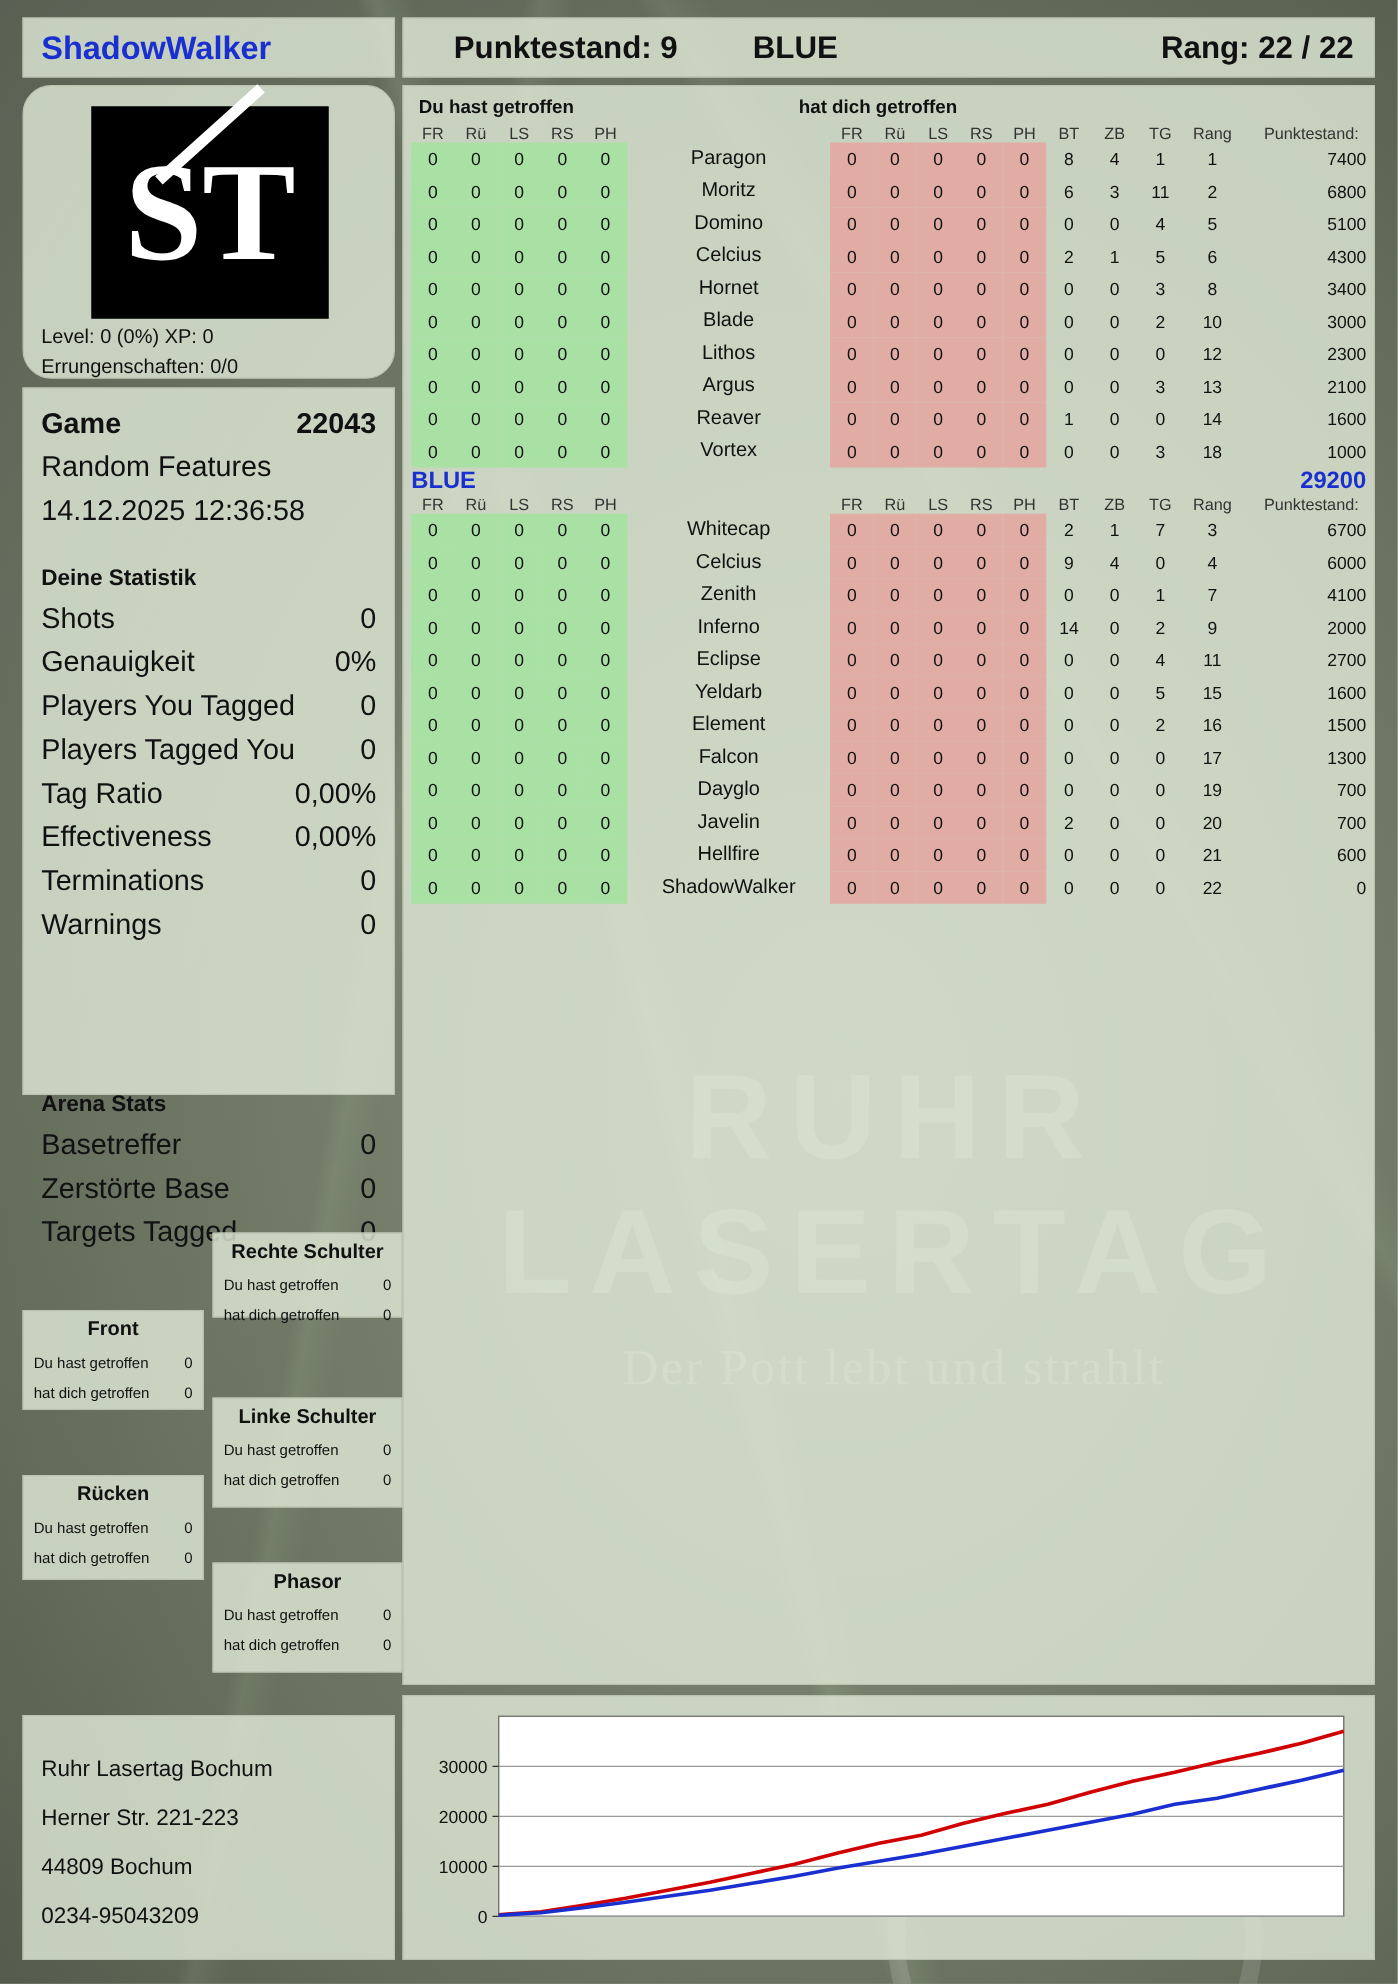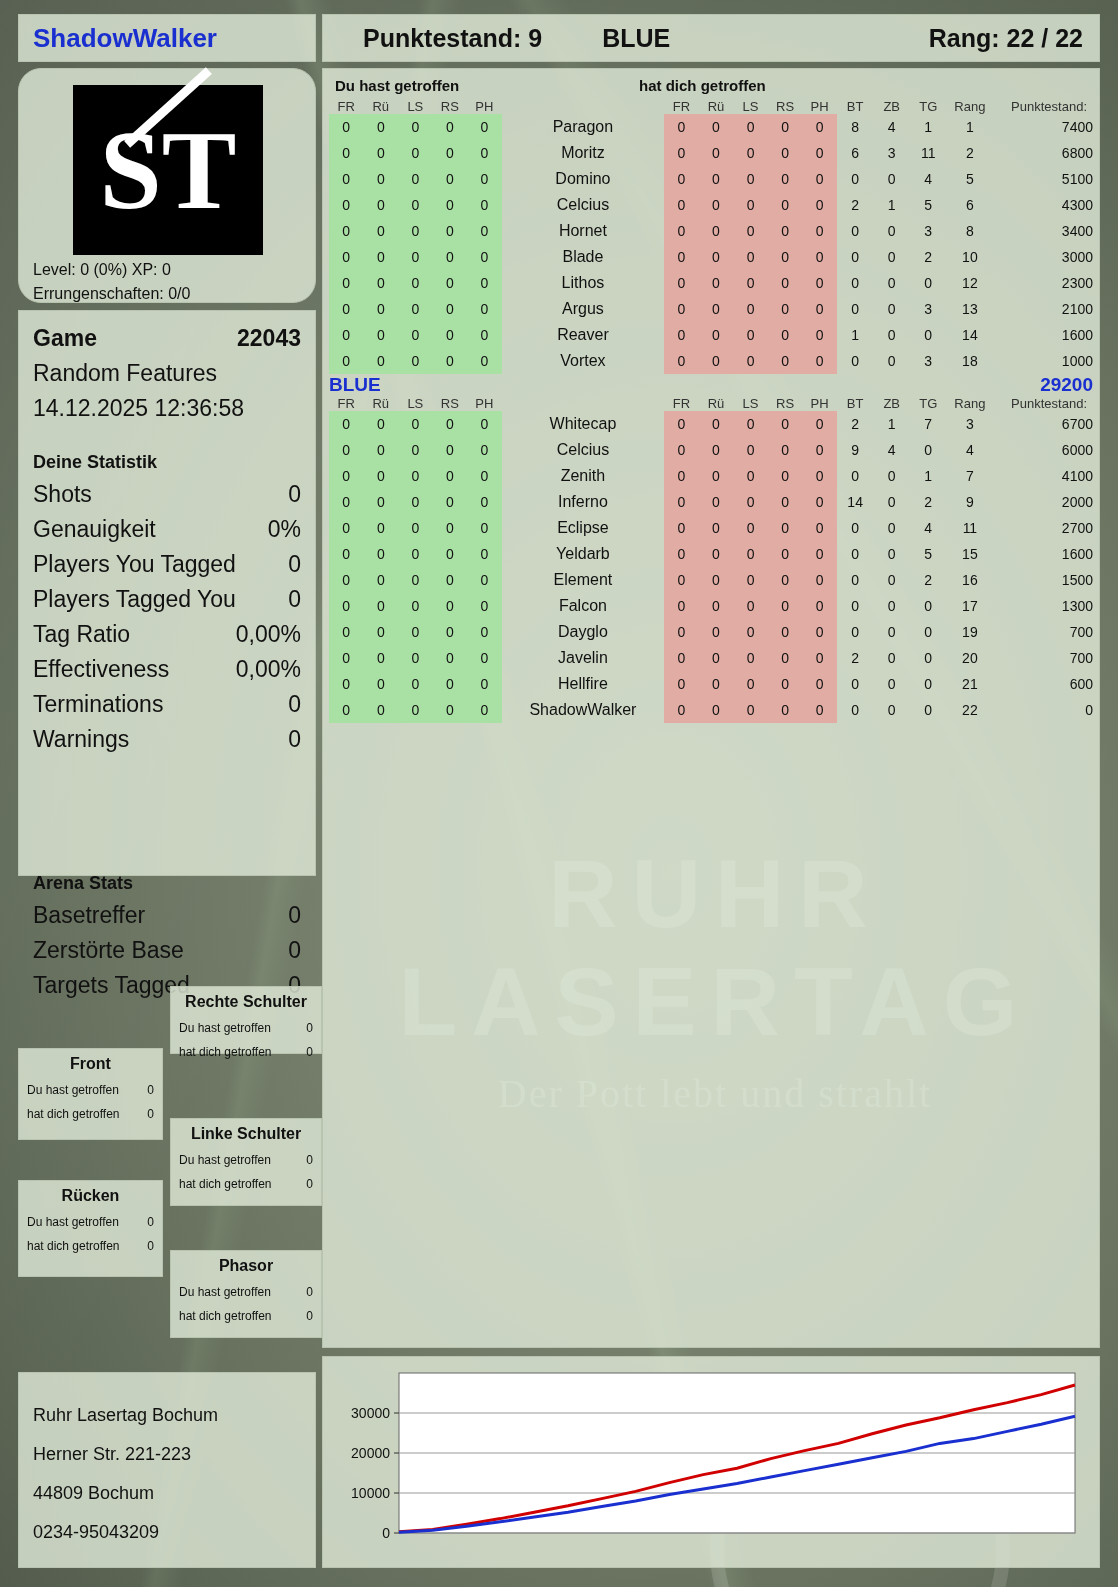--- a/index.html
+++ b/index.html
@@ -72,22 +72,22 @@
   .row { display:flex; justify-content:space-between; font-size:23px; color:#111; padding:4px 2px; }
   .row.bold { font-weight:bold; }
   .hdr { font-size:18px; font-weight:bold; color:#111; padding:4px 2px; }
   .spacer20 { height:22px; }
   .spacer100 { height:112px; }
 
   
   .bpanel { padding:6px 8px; }
   .bpanel .btitle { font-size:16px; font-weight:bold; text-align:center; color:#111; margin-bottom:6px; }
   .bpanel .brow { display:flex; justify-content:space-between; font-size:12px; color:#111; margin:10px 0; }
-  #bpFront { left:18px; top:1048px; width:145px; height:92px; }
-  #bpBack  { left:18px; top:1180px; width:145px; height:97px; }
+  #bpFront { left:18px; top:1048px; width:145px; height:80px; }
+  #bpBack  { left:18px; top:1180px; width:145px; height:84px; }
   #bpRight { left:170px; top:986px; width:152px; height:68px; }
   #bpLeft  { left:170px; top:1118px; width:152px; height:88px; }
   #bpPhasor{ left:170px; top:1250px; width:152px; height:88px; }
 
   
   #addrPanel { left:18px; top:1372px; width:298px; height:196px; padding:14px 14px; }
   #addrPanel .aline { font-size:18px; color:#111; margin:18px 0; }
 
   
   #board { left:322px; top:68px; width:778px; height:1280px; padding:8px 6px 0 6px; }

